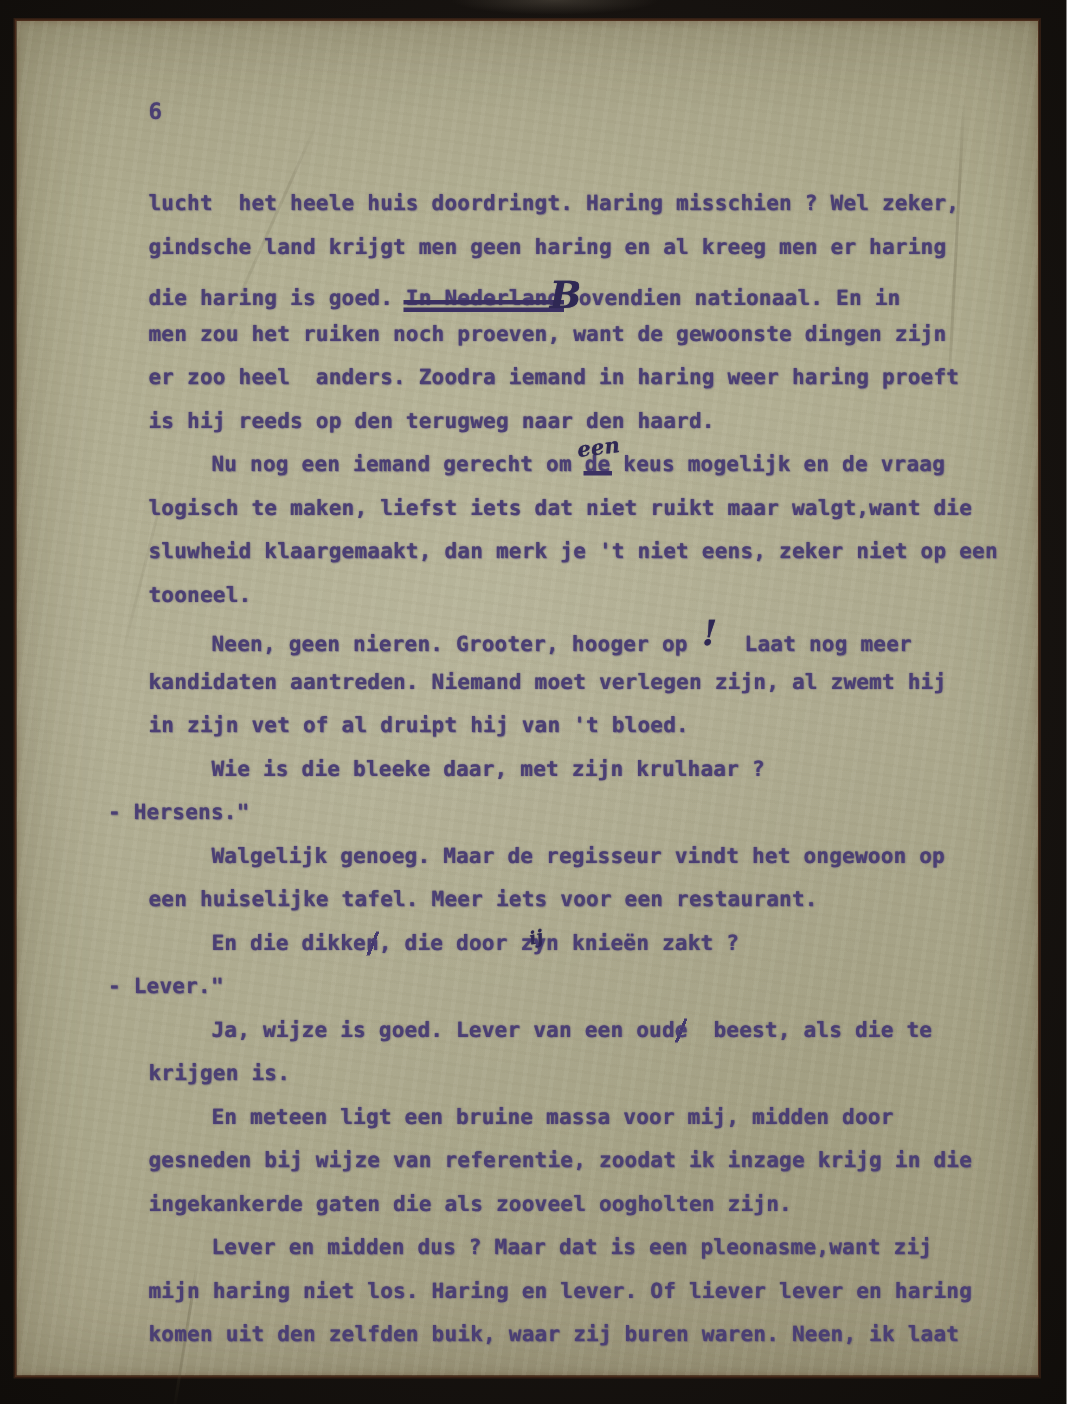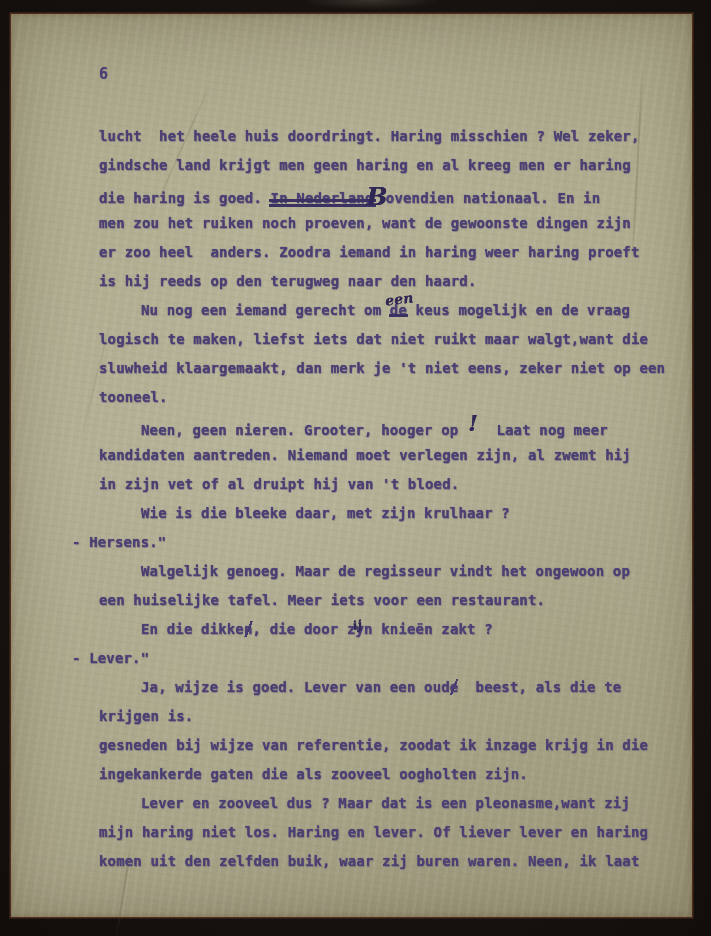--- a/index.html
+++ b/index.html
@@ -97,19 +97,20 @@
       <div class="line"><span>kandidaten aantreden. Niemand moet verlegen zijn, al zwemt hij</span></div>
       <div class="line"><span>in zijn vet of al druipt hij van 't bloed.</span></div>
       <div class="line ind1"><span>Wie is die bleeke daar, met zijn krulhaar ?</span></div>
       <div class="line out1"><span>- Hersens."</span></div>
       <div class="line ind1"><span>Walgelijk genoeg. Maar de regisseur vindt het ongewoon op</span></div>
       <div class="line"><span>een huiselijke tafel. Meer iets voor een restaurant.</span></div>
       <div class="line ind1"><span>En die dikke</span><span class="slash">n</span><span>, die door </span><span class="over-wrap">zyn<span class="hand hand-over-mark">ij</span></span><span> knieën zakt ?</span></div>
       <div class="line out1"><span>- Lever."</span></div>
       <div class="line ind1"><span>Ja, wijze is goed. Lever van een oud</span><span class="slash">e</span><span>  beest, als die te</span></div>
       <div class="line"><span>krijgen is.</span></div>
+      <div class="line ind1"><span>En meteen ligt een bruine massa voor mij, midden door</span></div>
       <div class="line"><span>gesneden bij wijze van referentie, zoodat ik inzage krijg in die</span></div>
       <div class="line"><span>ingekankerde gaten die als zooveel oogholten zijn.</span></div>
-      <div class="line ind1"><span>Lever en zooveel dus ? Maar dat is een pleonasme,want zij</span></div>
+      <div class="line ind1"><span>Lever en midden dus ? Maar dat is een pleonasme,want zij</span></div>
       <div class="line"><span>mijn haring niet los. Haring en lever. Of liever lever en haring</span></div>
       <div class="line"><span>komen uit den zelfden buik, waar zij buren waren. Neen, ik laat</span></div>
     </div>
 </div>
 
 </body></html>

